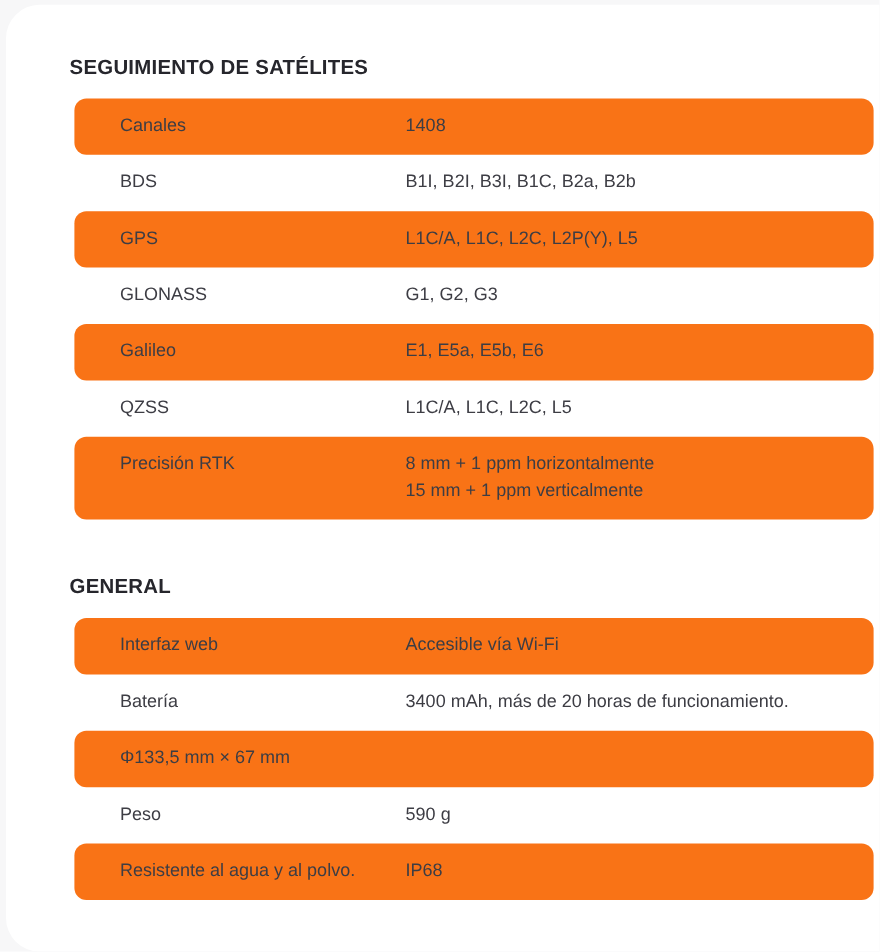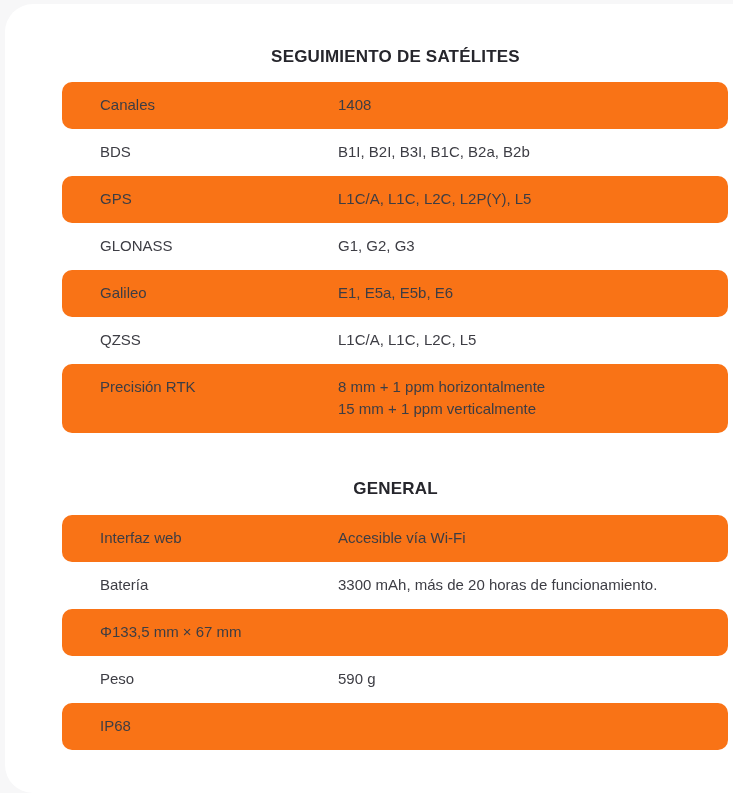--- a/index.html
+++ b/index.html
@@ -25,21 +25,20 @@
     box-sizing: border-box;
     padding-top: 44px;
   }
   .section-title {
     margin: 0 0 16px 53px;
     font-size: 17px;
     line-height: 18px;
     font-weight: 700;
     color: #26262c;
     letter-spacing: 0.2px;
-    text-align: center;
   }
   .rows {
     margin: 0 5px 0 57px;
   }
   .spec-row {
     display: grid;
     grid-template-columns: 238px 1fr;
     align-items: start;
     padding: 12px 20px 13px 38px;
     border-radius: 10px;
@@ -106,28 +105,29 @@
 
   <div class="section section-general">
     <h2 class="section-title">GENERAL</h2>
     <div class="rows">
       <div class="spec-row tint">
         <div class="spec-label">Interfaz web</div>
         <div class="spec-value">Accesible vía Wi-Fi</div>
       </div>
       <div class="spec-row">
         <div class="spec-label">Batería</div>
-        <div class="spec-value">3300 mAh, más de 20 horas de funcionamiento.</div>
+        <div class="spec-value">3400 mAh, más de 20 horas de funcionamiento.</div>
       </div>
       <div class="spec-row tint">
         <div class="spec-value">Φ133,5 mm × 67 mm</div>
       </div>
       <div class="spec-row">
         <div class="spec-label">Peso</div>
         <div class="spec-value">590 g</div>
       </div>
       <div class="spec-row tint">
+        <div class="spec-label">Resistente al agua y al polvo.</div>
         <div class="spec-value">IP68</div>
       </div>
     </div>
   </div>
 
 </div>
 
 </body></html>

